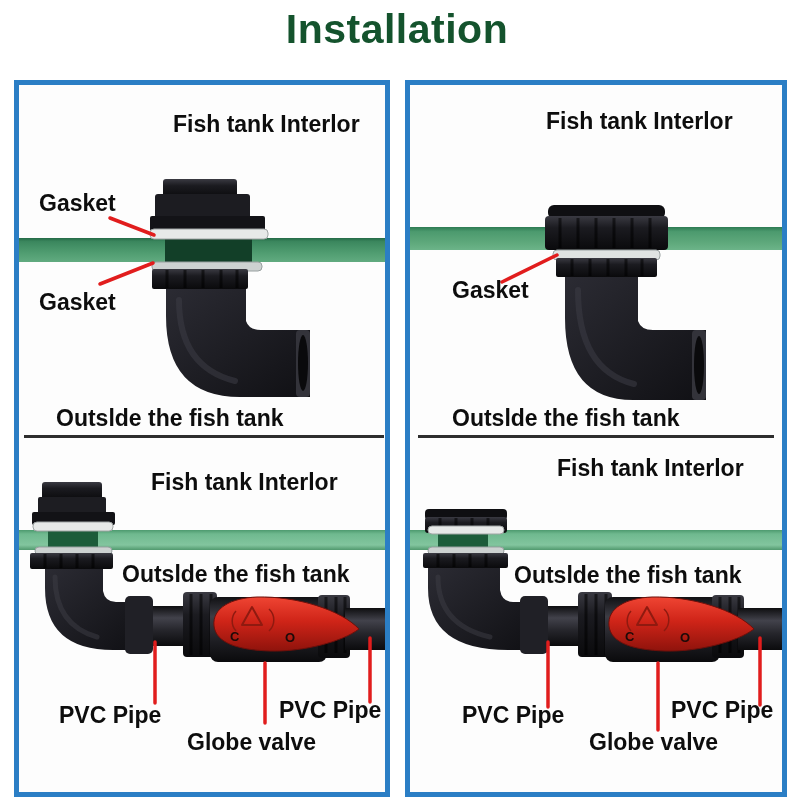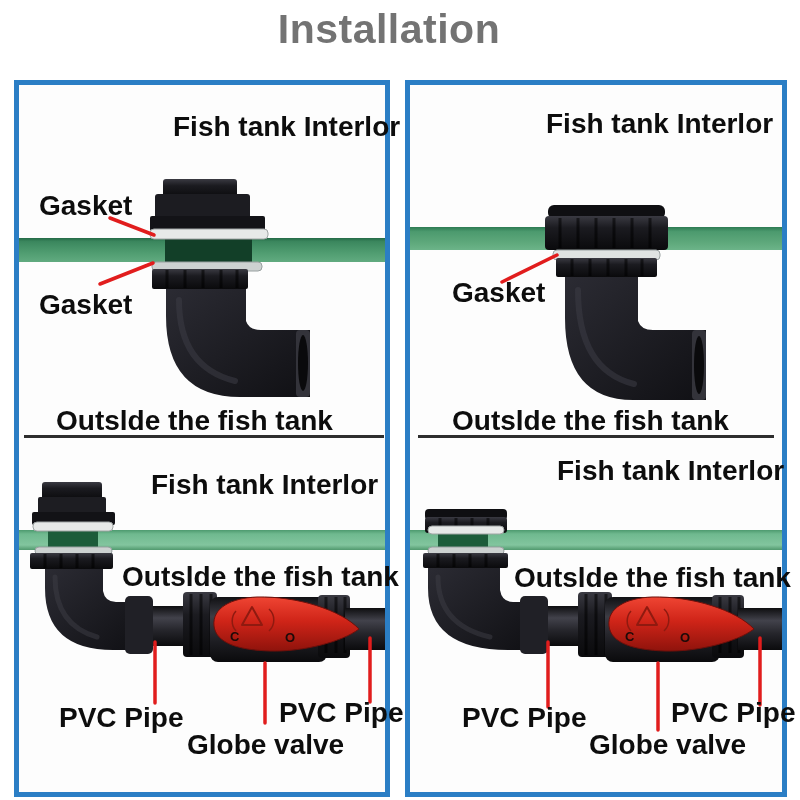--- a/index.html
+++ b/index.html
@@ -1,25 +1,25 @@
 <!DOCTYPE html>
 <html style="--border-blue: #2b7ec5; --glass-green: #4f9c70; --handle-red: #cf2418; --annotation-red: #e11d1d; --fitting-black: #1a1a1f;"><head>
 <meta charset="utf-8">
 <style>
   html,body{margin:0;padding:0;background:#ffffff;}
   .canvas{position:relative;width:800px;height:800px;background:#ffffff;overflow:hidden;
           font-family:"Liberation Sans",sans-serif;color:#0d0d0d;}
-  .title{position:absolute;left:4px;top:6px;width:770px;text-align:center;
-         font-size:41px;font-weight:700;letter-spacing:0.5px;color:#737373;}
+  .title{position:absolute;left:12px;top:6px;width:770px;text-align:center;
+         font-size:41px;font-weight:700;letter-spacing:0.5px;color:#14532d;}
   .panel{position:absolute;top:80px;height:707px;border:5px solid var(--border-blue,#2b7ec5);
          background:#fdfdfd;}
   .panel.left{left:14px;width:366px;}
   .panel.right{left:405px;width:372px;}
   .panel svg{position:absolute;left:0;top:0;}
-  .lbl{position:absolute;font-size:28px;font-weight:700;white-space:nowrap;line-height:1.1;}
+  .lbl{position:absolute;font-size:23px;font-weight:700;white-space:nowrap;line-height:1.1;}
   svg text{font-family:"Liberation Sans",sans-serif;font-weight:700;}
   .ann{stroke:var(--annotation-red,#e11d1d);stroke-width:3.5;stroke-linecap:round;}
   .rib{stroke:#000;stroke-opacity:.55;stroke-width:3;}
   .divider{fill:#2e2e2e;}
   .valve-letter{font-size:13px;fill:#1c0a08;}
 </style>
 </head>
 <body>
 
 <div class="canvas">

